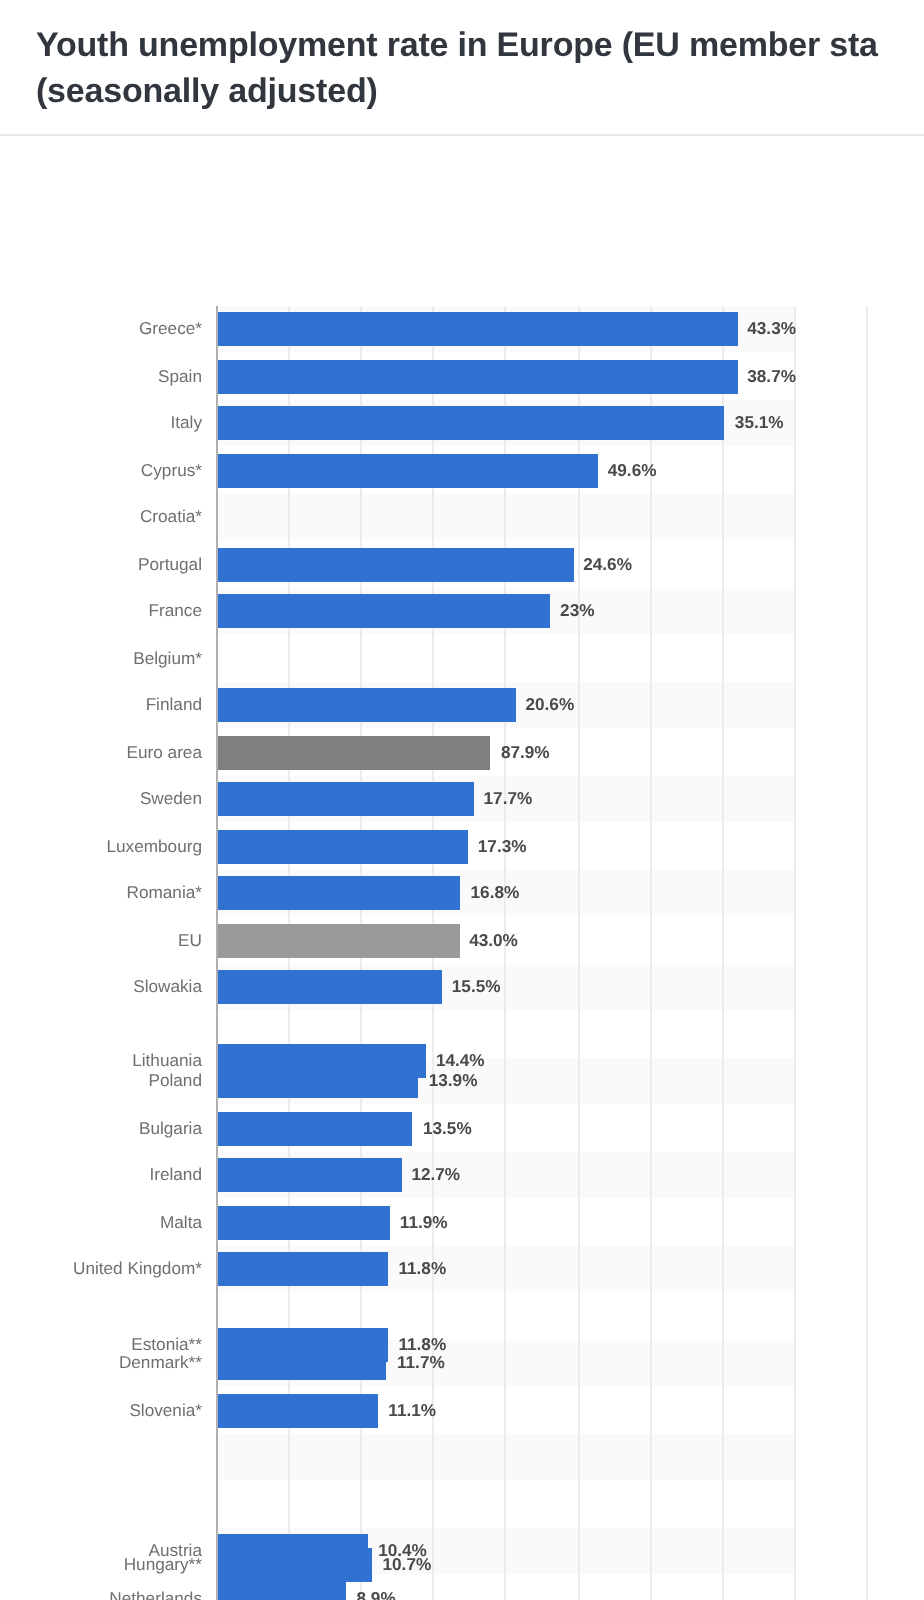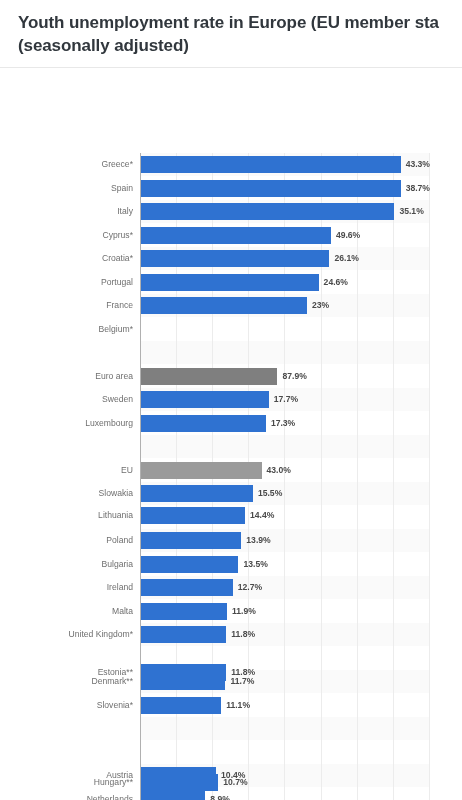--- a/index.html
+++ b/index.html
@@ -36,21 +36,20 @@
     margin-top: 9px;
     border-top: 1px solid #e8e8e8;
   }
 
   
   .chart-wrap {
     position: relative;
     width: 398px;
     height: 712px;
     box-sizing: border-box;
-    margin-left: 32px;
   }
   
   .stripes {
     position: absolute;
     inset: 0;
     z-index: 0;
   }
   .stripe {
     position: absolute;
     left: 0;
@@ -211,42 +210,45 @@
       </div>
       <div class="row" style="top: 70.5px;">
         <div class="cat-label">Cyprus*</div>
         <div class="bar-track">
           <div class="bar" style="width: 189.886px;"></div>
           <div class="bar-value">49.6%</div>
         </div>
       </div>
       <div class="row" style="top: 94px;">
         <div class="cat-label">Croatia*</div>
-        <div class="bar-track">
-          <div class="bar" style="width: 188.442px;"></div>
-          <div class="bar-value">26.1%</div>
-        </div>
       </div>
       <div class="row" style="top: 117.5px;">
         <div class="cat-label">Portugal</div>
         <div class="bar-track">
           <div class="bar" style="width: 177.612px;"></div>
           <div class="bar-value">24.6%</div>
         </div>
       </div>
       <div class="row" style="top: 141px;">
         <div class="cat-label">France</div>
         <div class="bar-track">
           <div class="bar" style="width: 166.06px;"></div>
           <div class="bar-value">23%</div>
         </div>
       </div>
       <div class="row" style="top: 164.5px;">
         <div class="cat-label">Belgium*</div>
       </div>
+      <div class="row" style="top: 188px;">
+        <div class="cat-label">Finland</div>
+        <div class="bar-track">
+          <div class="bar" style="width: 148.732px;"></div>
+          <div class="bar-value">20.6%</div>
+        </div>
+      </div>
       <div class="row" style="top: 211.5px;">
         <div class="cat-label">Euro area</div>
         <div class="bar-track">
           <div class="bar gray-dark" style="width: 136.458px;"></div>
           <div class="bar-value">87.9%</div>
         </div>
       </div>
       <div class="row" style="top: 235px;">
         <div class="cat-label">Sweden</div>
         <div class="bar-track">
@@ -254,35 +256,42 @@
           <div class="bar-value">17.7%</div>
         </div>
       </div>
       <div class="row" style="top: 258.5px;">
         <div class="cat-label">Luxembourg</div>
         <div class="bar-track">
           <div class="bar" style="width: 124.906px;"></div>
           <div class="bar-value">17.3%</div>
         </div>
       </div>
+      <div class="row" style="top: 282px;">
+        <div class="cat-label">Romania*</div>
+        <div class="bar-track">
+          <div class="bar" style="width: 121.296px;"></div>
+          <div class="bar-value">16.8%</div>
+        </div>
+      </div>
       <div class="row" style="top: 305.5px;">
         <div class="cat-label">EU</div>
         <div class="bar-track">
           <div class="bar gray-light" style="width: 120.574px;"></div>
           <div class="bar-value">43.0%</div>
         </div>
       </div>
       <div class="row" style="top: 329px;">
         <div class="cat-label">Slowakia</div>
         <div class="bar-track">
           <div class="bar" style="width: 111.91px;"></div>
           <div class="bar-value">15.5%</div>
         </div>
       </div>
-      <div class="row" style="top: 351px;">
+      <div class="row" style="top: 366px;">
         <div class="cat-label">Lithuania</div>
         <div class="bar-track">
           <div class="bar" style="width: 103.968px;"></div>
           <div class="bar-value">14.4%</div>
         </div>
       </div>
       <div class="row" style="top: 376px;">
         <div class="cat-label">Poland</div>
         <div class="bar-track">
           <div class="bar" style="width: 100.358px;"></div>

